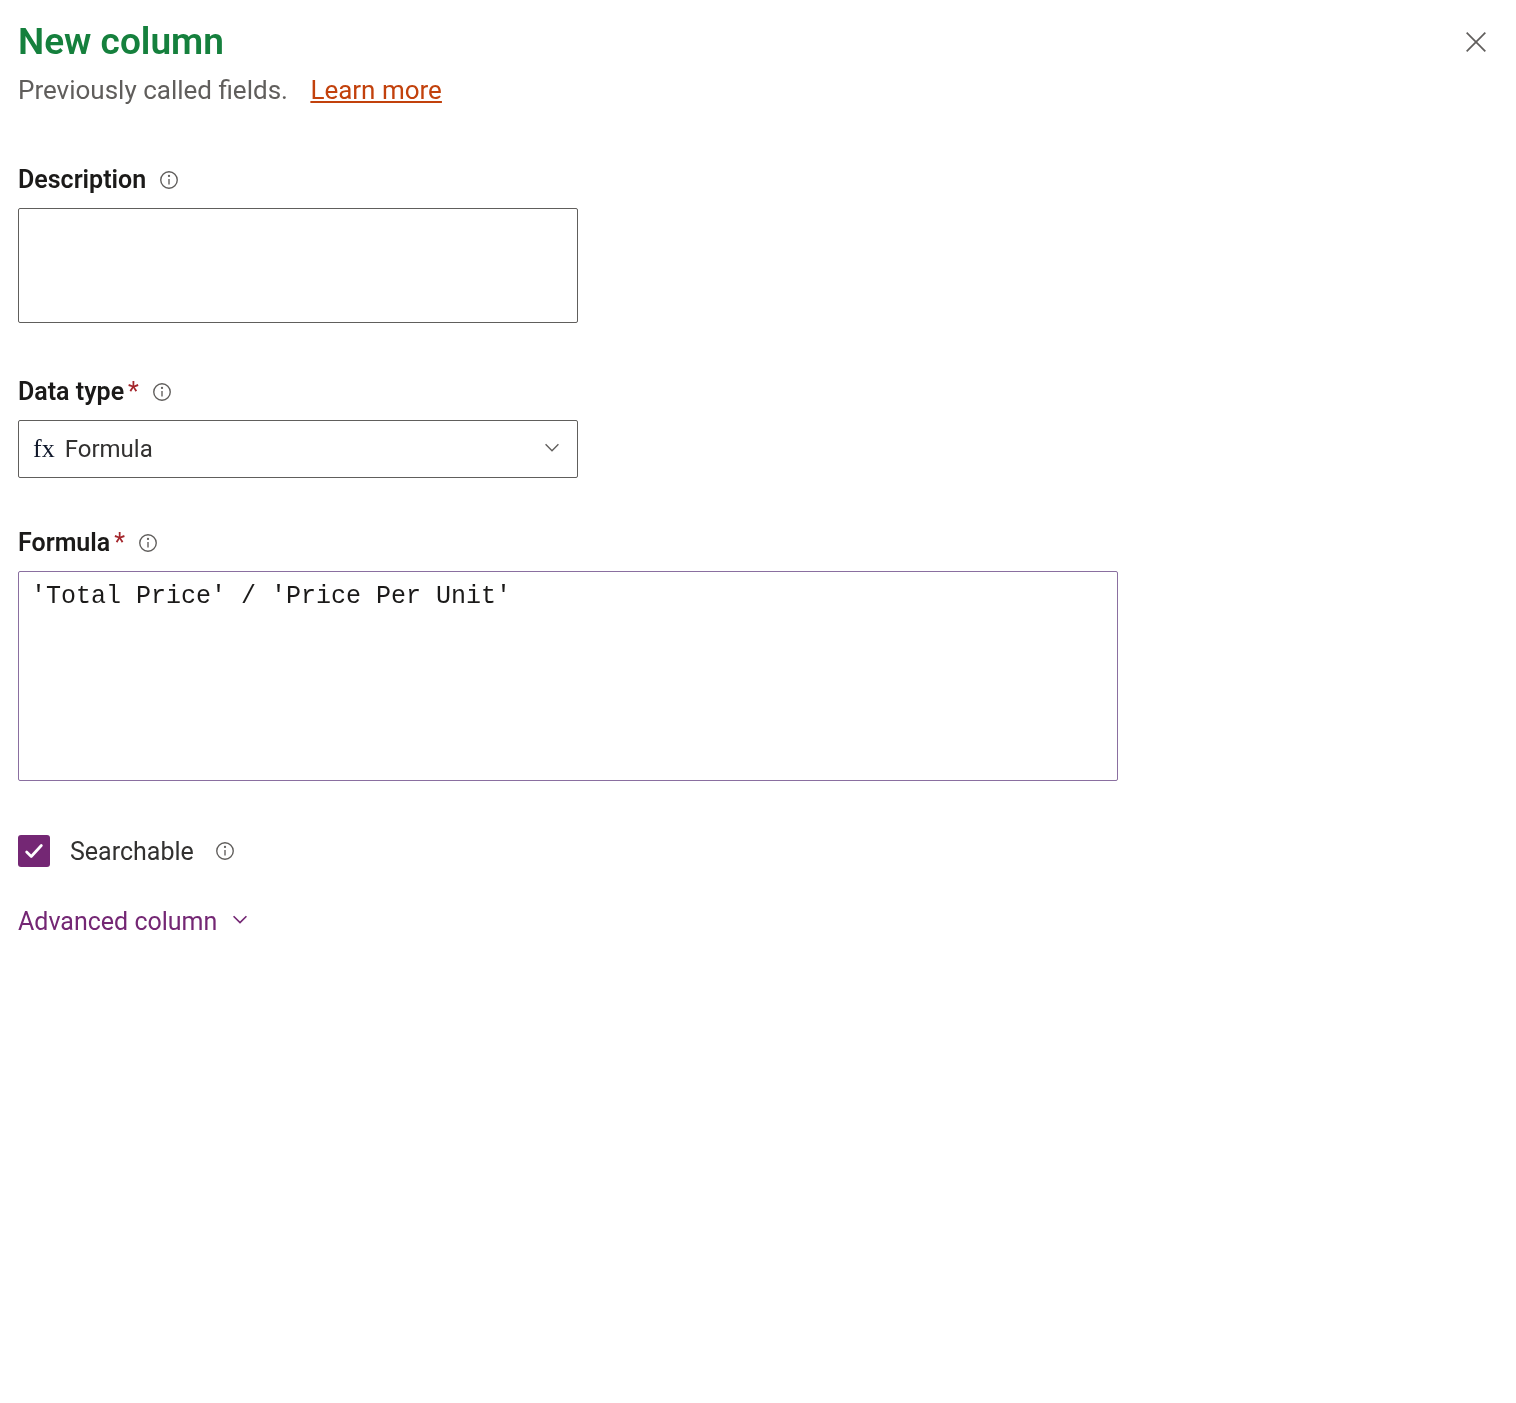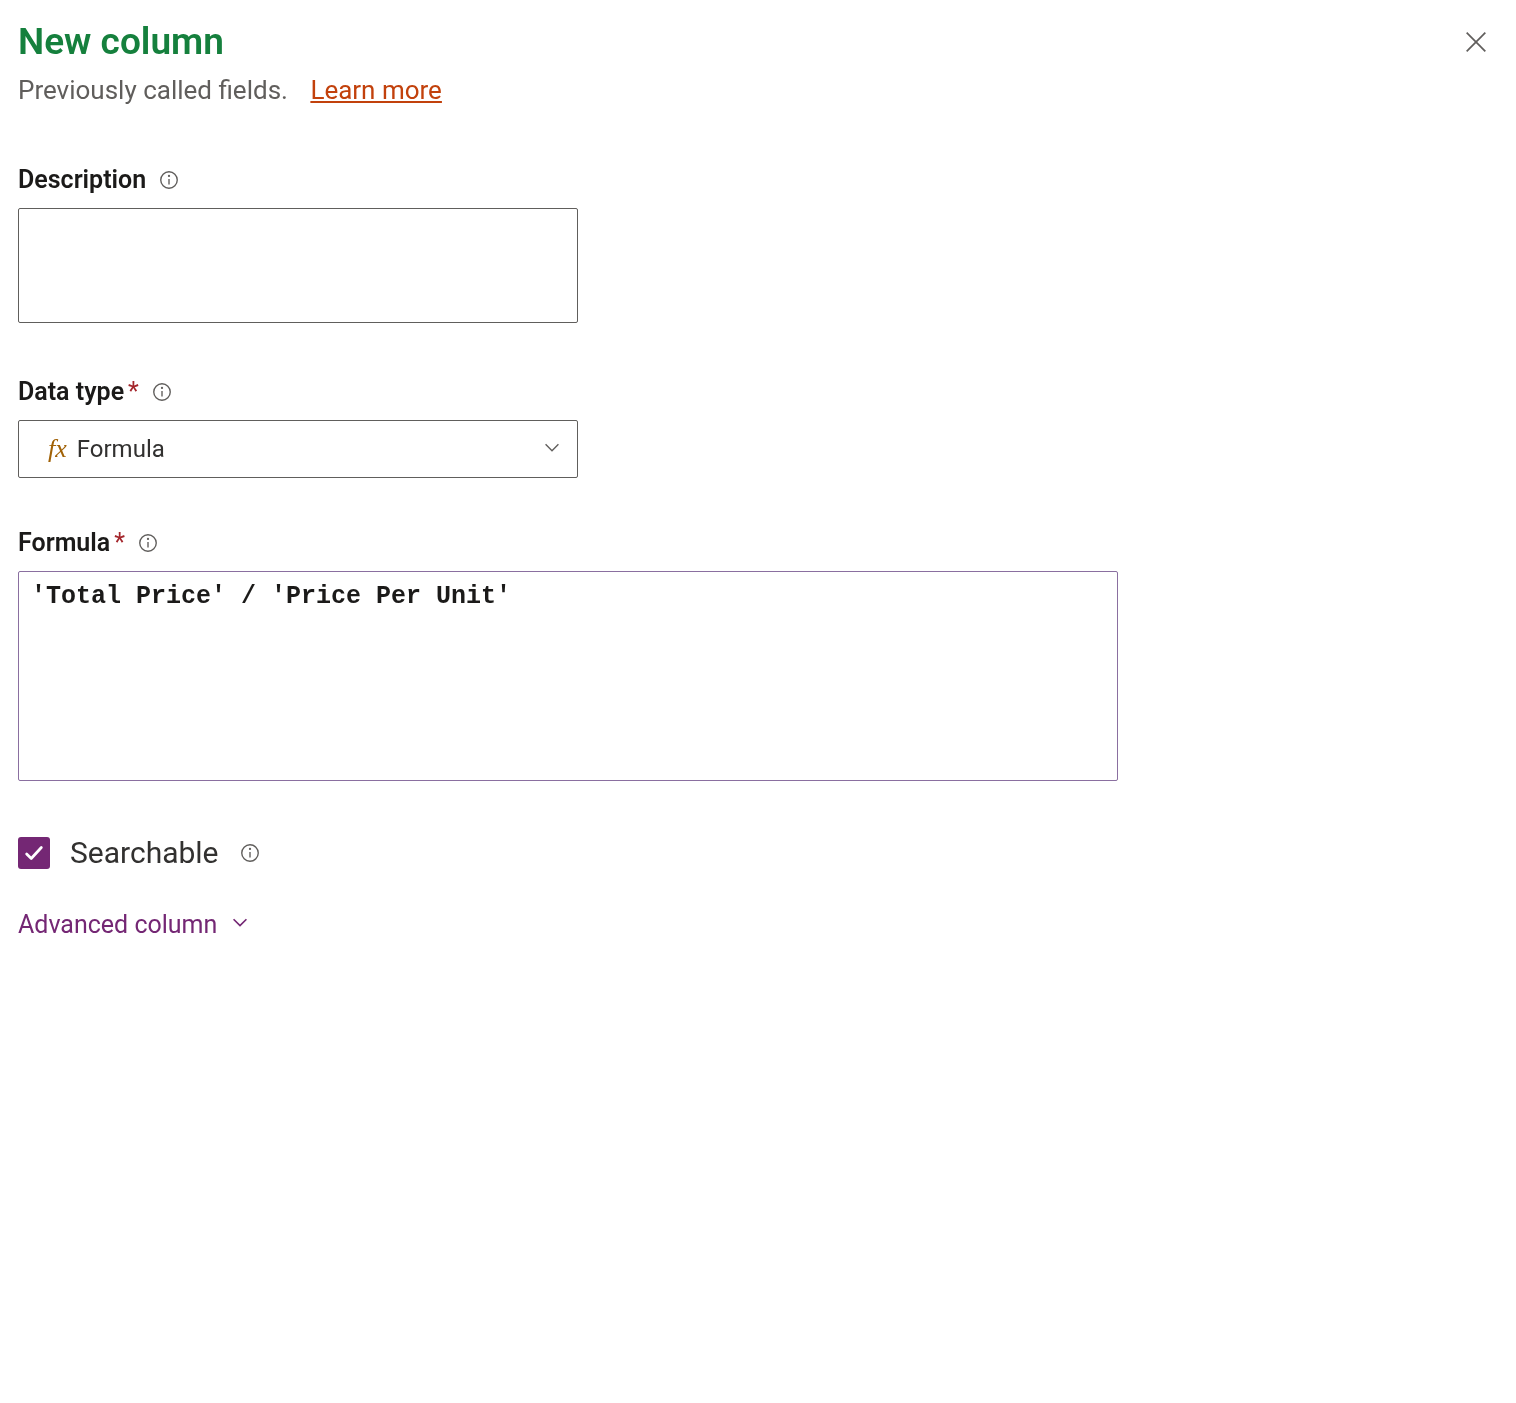--- a/index.html
+++ b/index.html
@@ -103,26 +103,24 @@
       height: 58px;
       border: 1px solid #605e5c;
       border-radius: 2px;
       display: flex;
       align-items: center;
       padding: 0 14px;
       cursor: pointer;
       position: relative;
     }
     .select-icon {
-      font-style: italic;
       font-family: "Times New Roman", serif;
       font-size: 26px;
-      color: #a16207;
+      color: #0f172a;
       margin-right: 10px;
-      margin-left: 15px;
     }
     .select-value {
       font-size: 24px;
       color: #323130;
       flex: 1;
     }
     .chevron-down {
       color: #605e5c;
     }
     .chevron-down svg {
@@ -135,21 +133,20 @@
       border: 1px solid #8a6fa0;
       border-radius: 2px;
       padding: 10px 12px;
       font-family: "Consolas", "Courier New", monospace;
       font-size: 25px;
       color: #1b1a19;
       outline: none;
       resize: none;
       position: relative;
       overflow-y: scroll;
-      font-weight: bold;
     }
     .checkbox-row {
       display: flex;
       align-items: center;
       gap: 20px;
       margin-top: 40px;
       margin-bottom: 40px;
     }
     .checkbox {
       width: 32px;
@@ -160,21 +157,21 @@
       align-items: center;
       justify-content: center;
       cursor: pointer;
     }
     .checkbox svg {
       width: 22px;
       height: 22px;
       stroke: #ffffff;
     }
     .checkbox-label {
-      font-size: 30px;
+      font-size: 25px;
       color: #323130;
     }
     .advanced-row {
       display: inline-flex;
       align-items: center;
       gap: 12px;
       cursor: pointer;
       color: #742774;
       font-size: 25px;
     }

